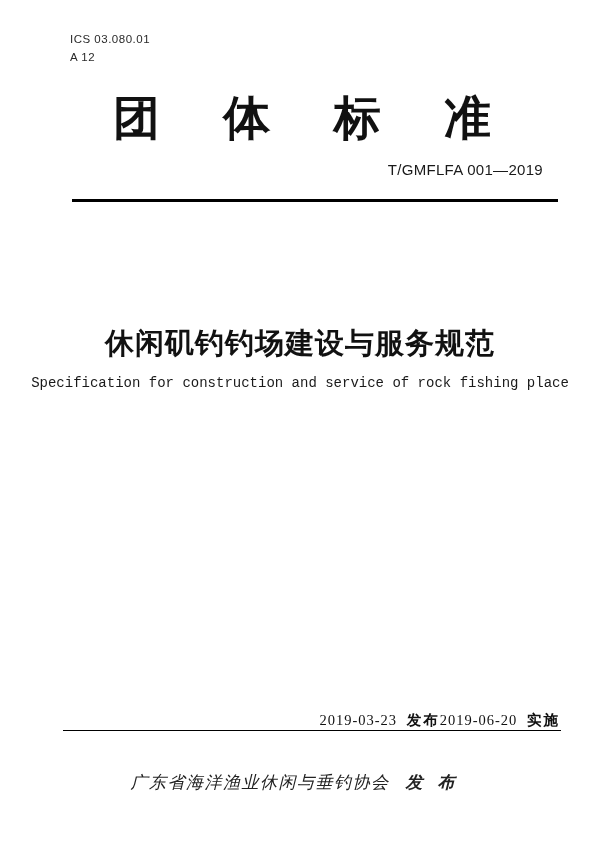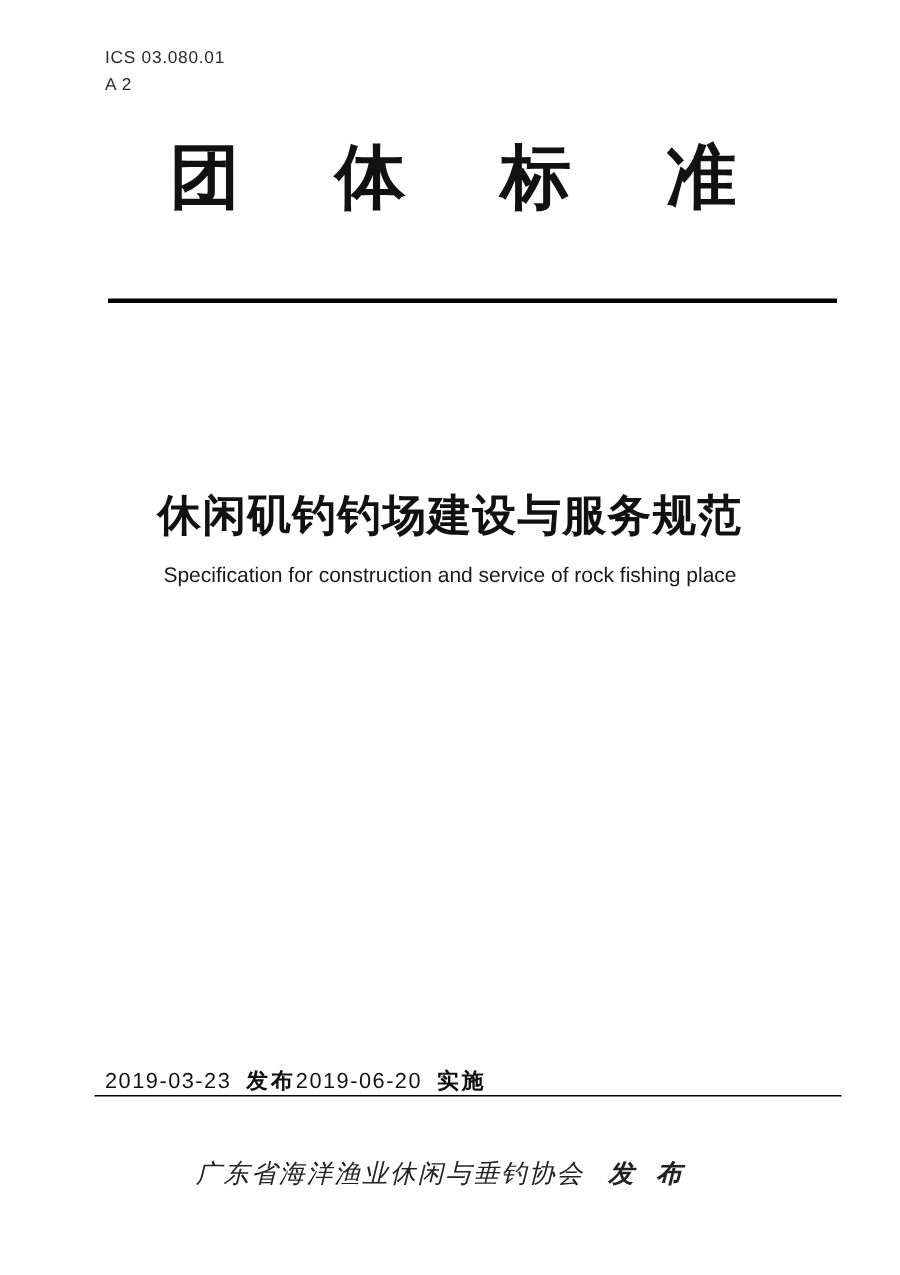--- a/index.html
+++ b/index.html
@@ -46,29 +46,29 @@
   .title-cn {
     position: absolute; top: 324px; left: 0; width: 100%;
     text-align: center;
     font-size: 29px; font-weight: bold; letter-spacing: 1px; color: #111; font-family: Liberation Serif, serif;
   }
 
   
   .title-en {
     position: absolute; top: 375px; left: 0; width: 100%;
     text-align: center;
-    font-family: Liberation Sans, sans-serif;
+    font-family: Liberation Mono, monospace;
     font-size: 14px; color: #1a1a1a;
   }
 
   
   .date-row {
     position: absolute; top: 711px; left: 70px; right: 40px;
-    display: flex; justify-content: flex-start; align-items: baseline;
-    font-size: 14.5px; letter-spacing: 1px; color: #111;
+    display: flex; justify-content: flex-end; align-items: baseline;
+    font-size: 14.5px; letter-spacing: 1px; color: #111; font-family: Liberation Serif, serif;
   }
   .date-row .cn-label {
     font-weight: bold; letter-spacing: 2px; margin-left: 5px;
   }
 
   
   .footer-rule {
     position: absolute; top: 730px; left: 63px; width: 498px; height: 1px;
     background: #000;
   }
@@ -83,30 +83,31 @@
     margin-left: 16px; letter-spacing: 15px; font-weight: bold;
   }
 </style>
 </head>
 <body>
 
 <div class="page">
 
   <div class="ics-block">
     <div>ICS 03.080.01</div>
-    <div>A 2</div>
+    <div>A 12</div>
   </div>
 
   <div class="doc-type">
     <span>团</span>
     <span>体</span>
     <span>标</span>
     <span>准</span>
   </div>
 
+  <div class="std-number">T/GMFLFA 001—2019</div>
 
   <div class="header-rule"></div>
 
   <div class="title-cn">休闲矶钓钓场建设与服务规范</div>
 
   <div class="title-en">Specification for construction and service of rock fishing place</div>
 
   <div class="date-row">
     <div>
       <span>2019-03-23</span>

